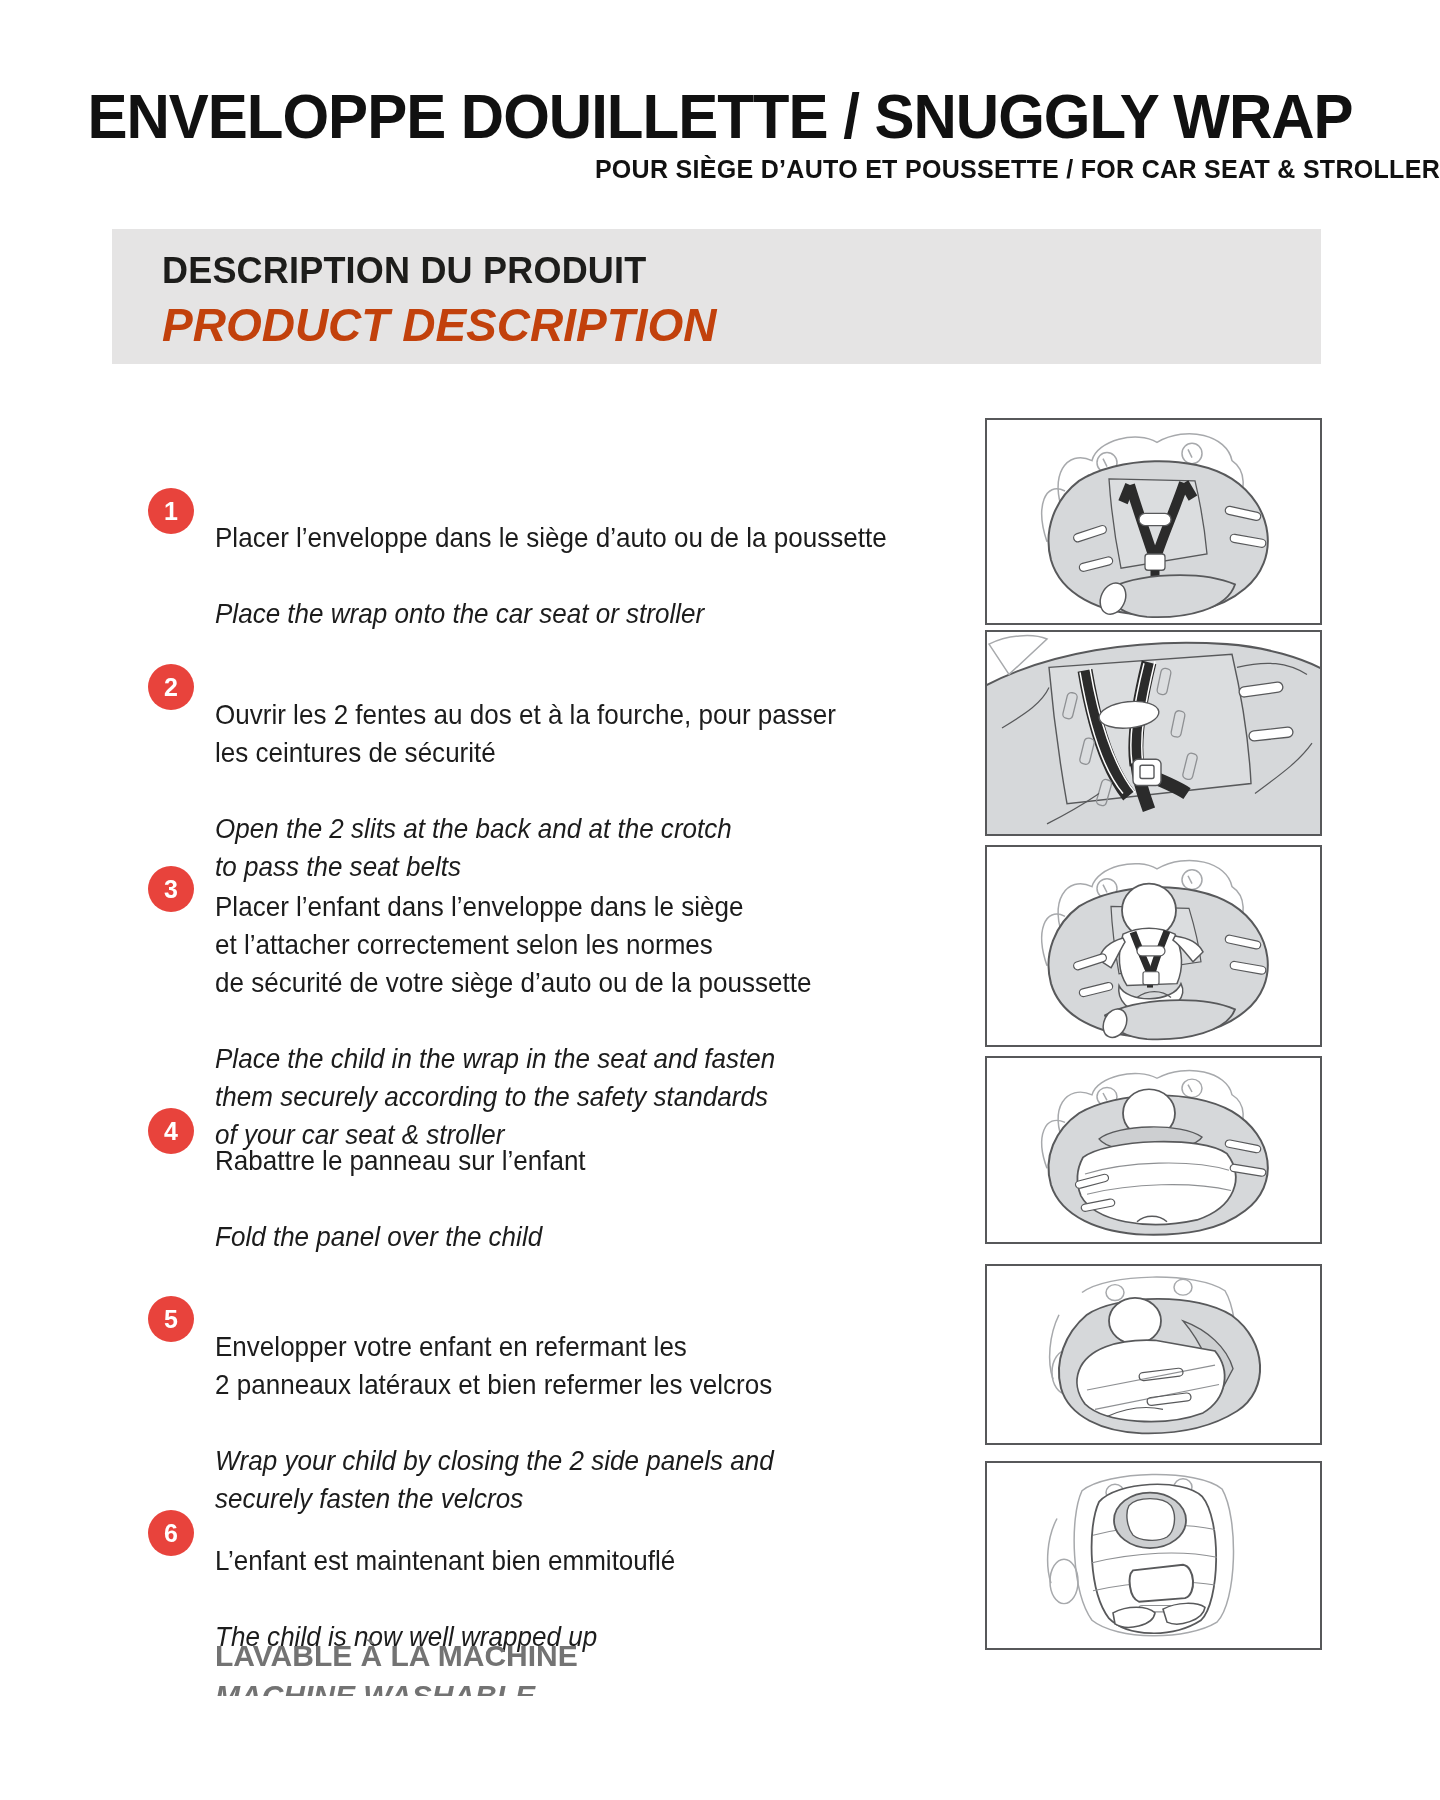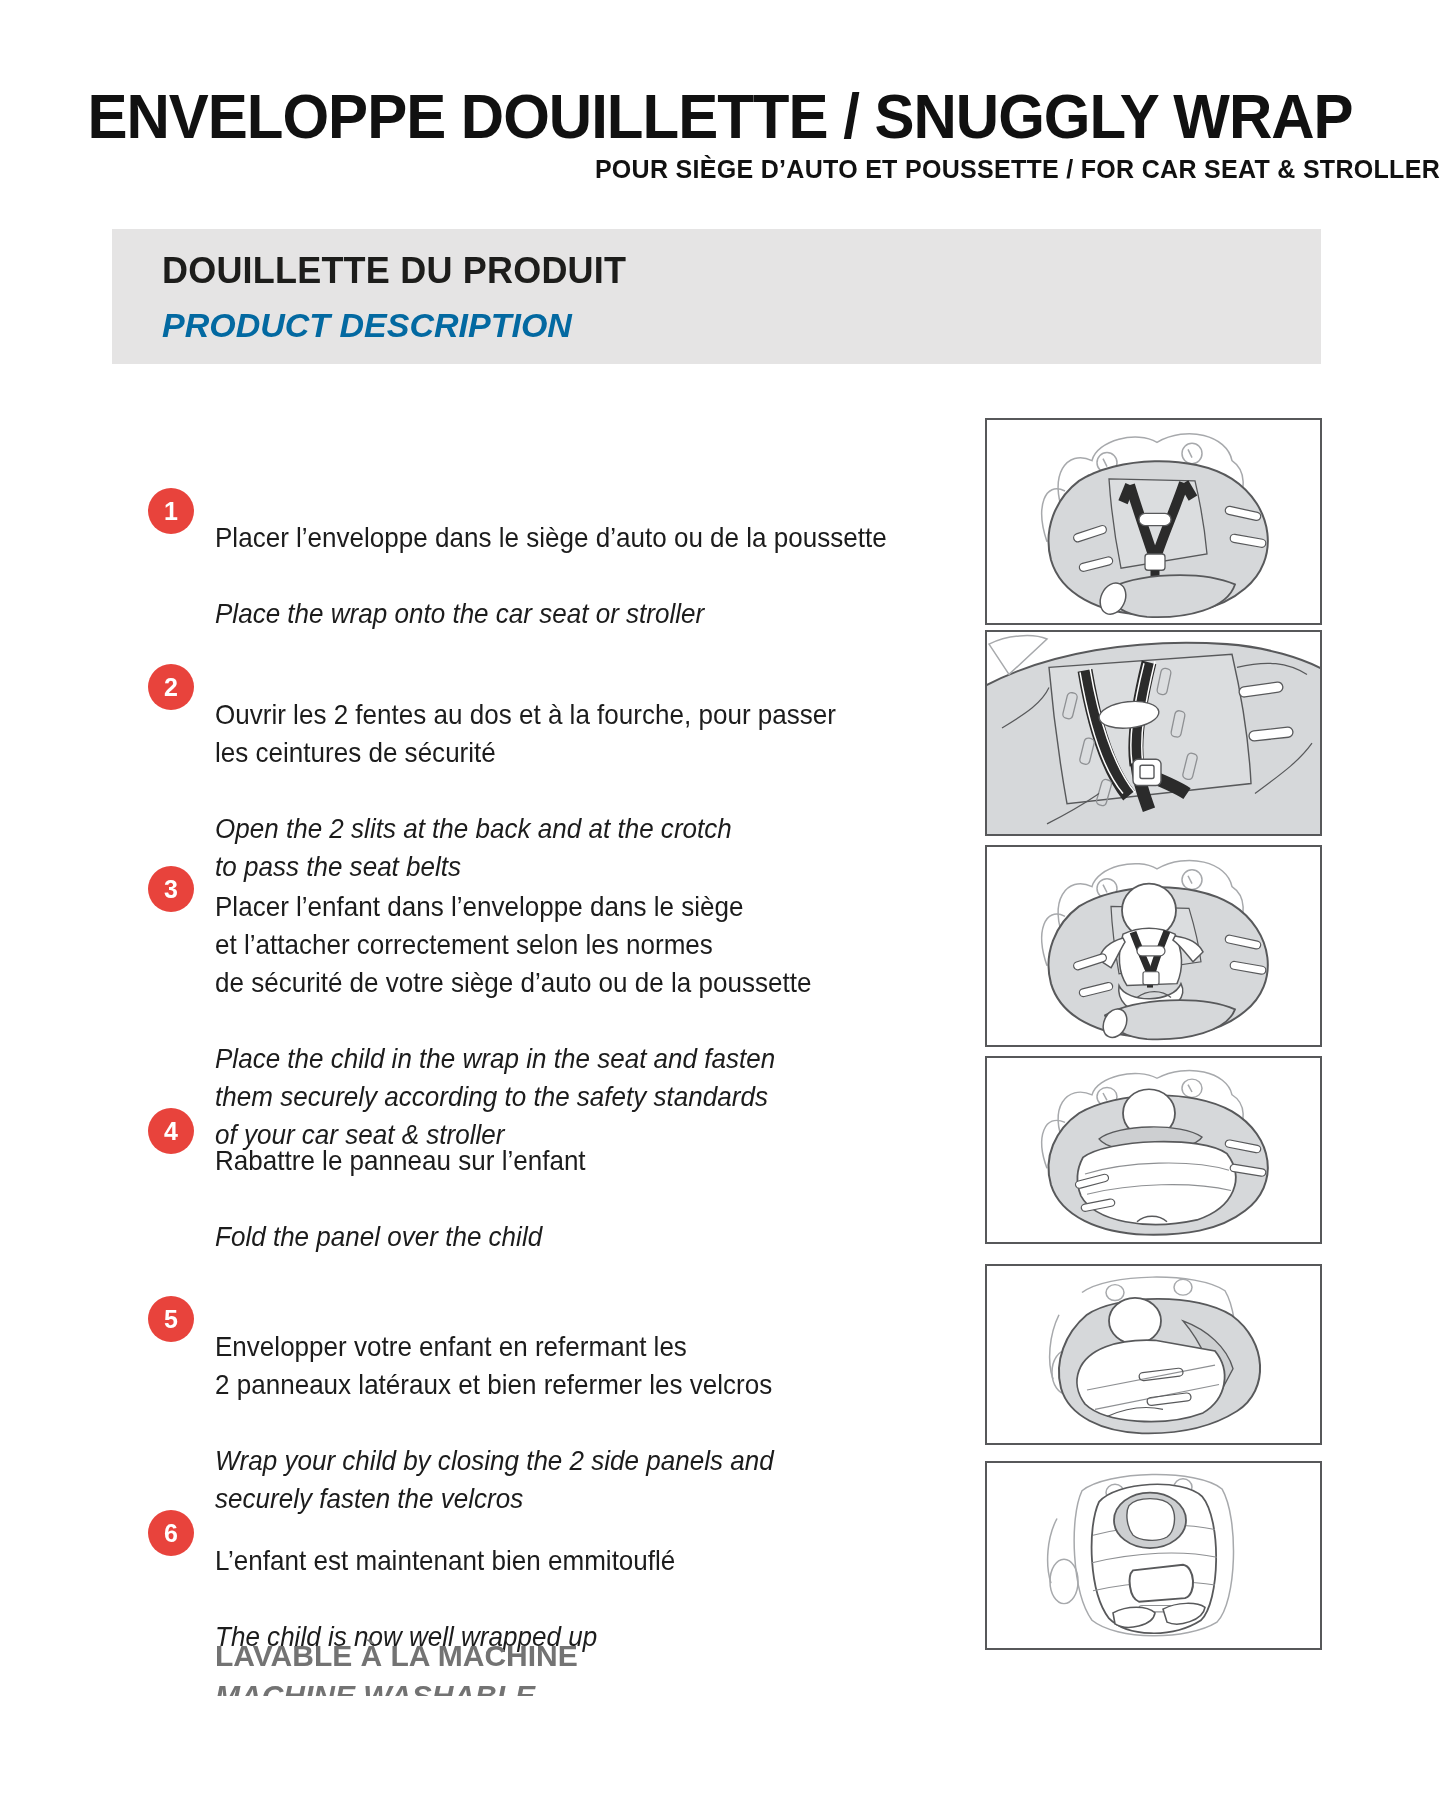--- a/index.html
+++ b/index.html
@@ -20,21 +20,21 @@
   .subtitle {
     position:absolute; top:155px; left:0; width:100%;
     text-align:right; font-size:25px; font-weight:700; letter-spacing:.3px; color:#111;
   }
 
   .section-box {
     position:absolute; left:112px; top:229px; width:1209px; height:135px;
     background:var(--section-bg,#E5E4E4); padding:21px 0 0 50px;
   }
   .section-fr { font-size:36px; font-weight:700; color:#1d1d1b; letter-spacing:.2px; }
-  .section-en { font-size:34px; font-weight:700; font-style:italic; color:#0369a1; margin-top:14px; }
+  .section-en { font-size:46px; font-weight:700; font-style:italic; color:#c2410c; margin-top:6px; }
 
   .badge {
     position:absolute; left:148px; width:46px; height:46px; border-radius:50%;
     background:var(--badge-red,#E8433C); color:#fff;
     font-size:25px; font-weight:700;
     display:flex; align-items:center; justify-content:center;
   }
   .step-text {
     position:absolute; left:215px; width:830px;
     font-size:28px; line-height:38px; color:#1c1c1c;
@@ -55,21 +55,21 @@
 </style>
 </head>
 <body>
 
 <div class="page">
 
   <h1 class="title">ENVELOPPE DOUILLETTE / SNUGGLY WRAP</h1>
   <div class="subtitle">POUR SIÈGE D’AUTO ET POUSSETTE / FOR CAR SEAT &amp; STROLLER</div>
 
   <div class="section-box">
-    <div class="section-fr">DOUILLETTE DU PRODUIT</div>
+    <div class="section-fr">DESCRIPTION DU PRODUIT</div>
     <div class="section-en">PRODUCT DESCRIPTION</div>
   </div>
 
   <div class="badge" style="top:488px">1</div>
   <div class="step-text" style="top:481px">
     <div class="fr">Placer l’enveloppe dans le siège d’auto ou de la poussette</div>
     <div class="en">Place the wrap onto the car seat or stroller</div>
   </div>
 
   <div class="badge" style="top:664px">2</div>

